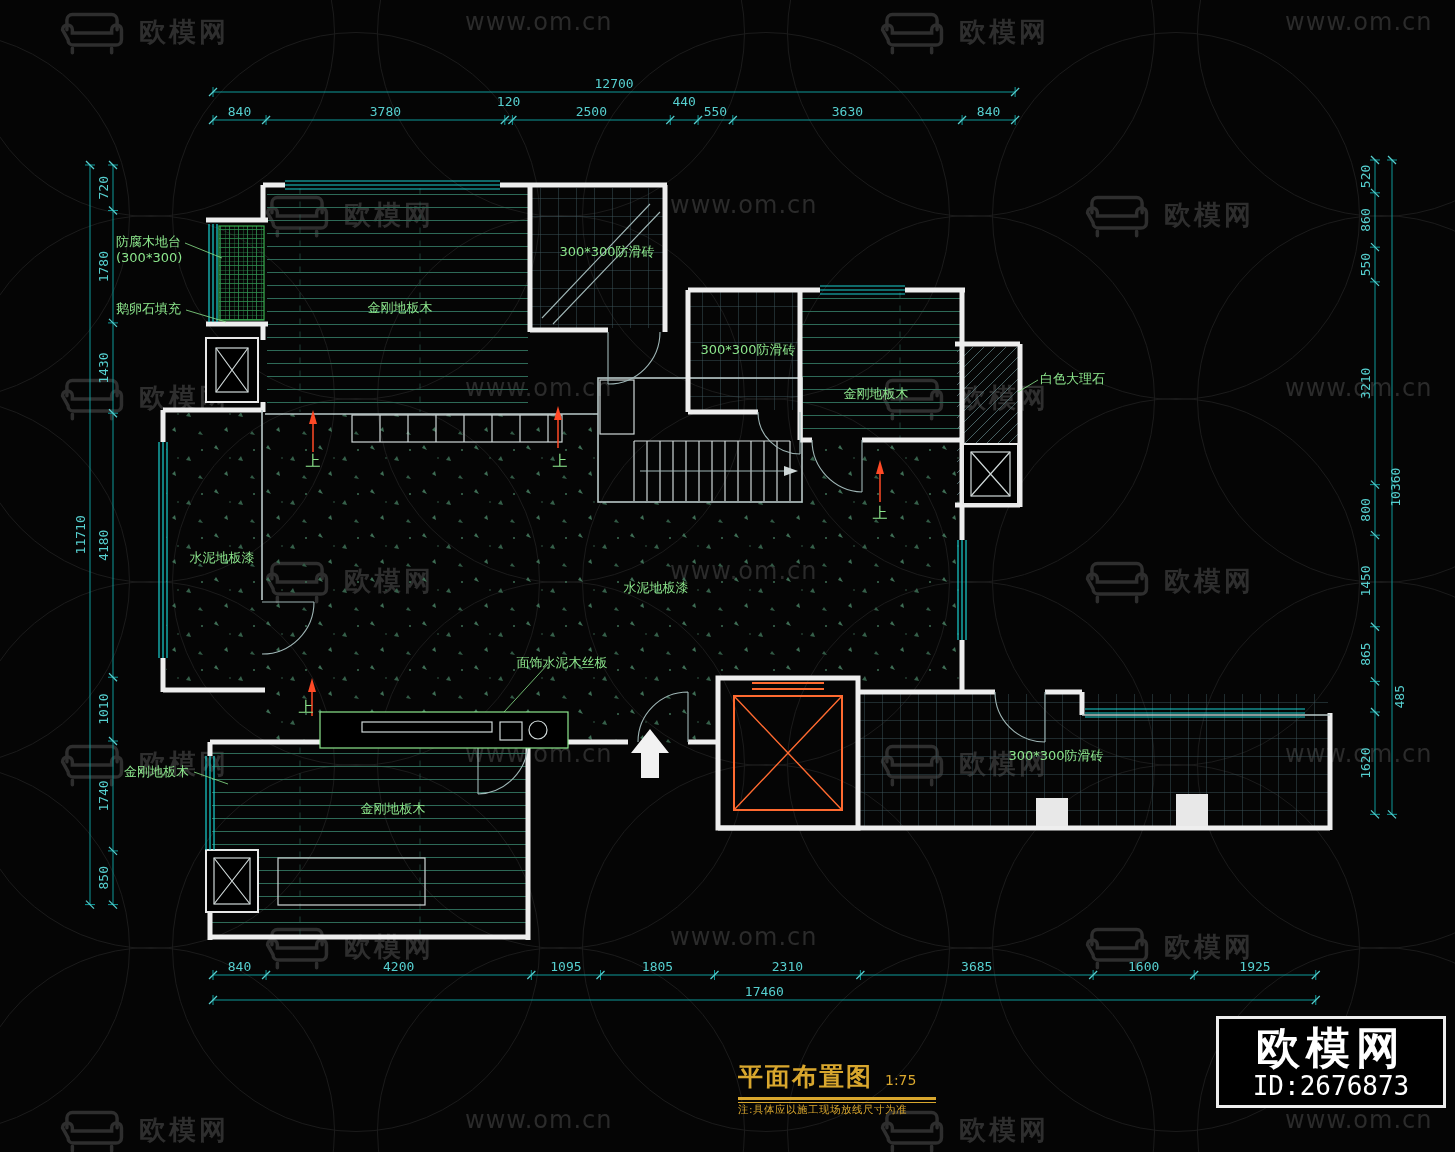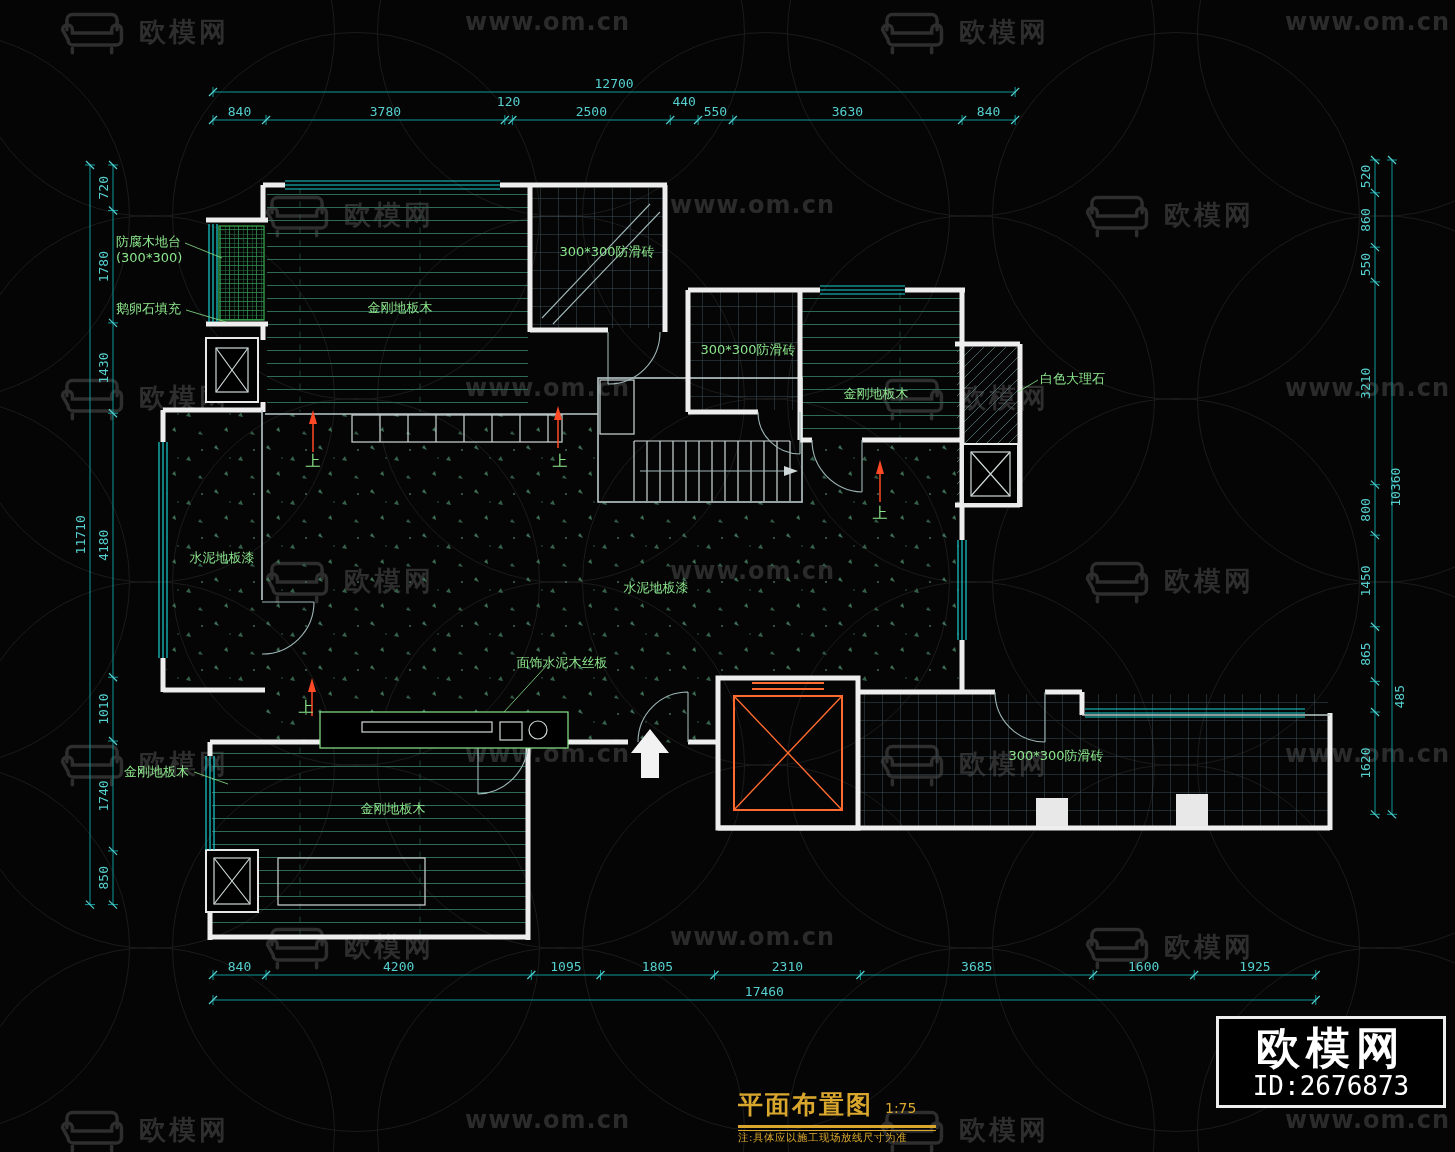--- a/index.html
+++ b/index.html
@@ -3,38 +3,38 @@
 <meta charset="utf-8">
 <style>
   html,body{margin:0;padding:0;background:#000;}
   .stage{position:relative;width:1455px;height:1152px;background:#050505;overflow:hidden;
          font-family:"DejaVu Sans",sans-serif;}
   
   #watermarks{position:absolute;inset:0;z-index:0;}
   .wm-unit{position:absolute;display:flex;align-items:center;gap:10px;color:#2e2e2e;white-space:nowrap;}
   .wm-unit svg{width:74px;height:48px;display:block;}
   .wm-brand{font-size:27px;font-weight:bold;letter-spacing:3px;}
-  .wm-url{font-size:24px;letter-spacing:1px;color:#2b2b2b;font-weight:bold;}
+  .wm-url{font-size:24px;letter-spacing:1px;color:#2b2b2b;}
   .wm-circle{position:absolute;width:366px;height:366px;border:1.5px solid #1b1b1b;border-radius:50%;}
   
   #plan{position:absolute;inset:0;z-index:1;}
   .wall-thick{stroke:var(--wall-white);stroke-width:5;fill:none;}
   .wall-thin{stroke:#b9c9c9;stroke-width:1.6;fill:none;}
   .win{stroke:var(--window-cyan);stroke-width:1.2;fill:none;}
   .door{stroke:#9fb6b6;stroke-width:1.1;fill:none;}
   .fix{stroke:#cfd8d8;stroke-width:1.2;fill:none;}
   .lbl{font:13px "DejaVu Sans",sans-serif;fill:var(--label-green);}
   .lblbig{font:15px "DejaVu Sans",sans-serif;fill:var(--label-green);}
   .leader{stroke:var(--label-green);stroke-width:0.8;fill:none;}
   .red{stroke:var(--accent-red);stroke-width:1.5;fill:none;}
   .redfill{fill:var(--accent-red);}
   .dimtxt{font:13px "DejaVu Sans Mono",monospace;fill:var(--dim-text);}
   
   .titleblock{position:absolute;left:738px;top:1060px;width:198px;z-index:2;}
-  .tb-row{display:flex;align-items:baseline;gap:12px;color:var(--title-gold);margin-top:28px;}
+  .tb-row{display:flex;align-items:baseline;gap:12px;color:var(--title-gold);}
   .tb-title{font-size:25px;font-weight:bold;letter-spacing:2px;}
   .tb-scale{font-size:14px;}
   .tb-line1{height:3px;background:var(--title-gold);margin-top:4px;}
   .tb-line2{height:1px;background:var(--title-gold);margin-top:2px;}
   .tb-note{font-size:10.5px;color:var(--title-gold);letter-spacing:0.5px;}
   
   .logobox{position:absolute;left:1216px;top:1016px;width:230px;height:92px;border:3px solid #ededed;
            background:#000;display:flex;flex-direction:column;align-items:center;justify-content:center;
            gap:3px;z-index:3;box-sizing:border-box;}
   .logo-text{font-size:44px;font-weight:bold;color:#fff;letter-spacing:6px;line-height:1;}

